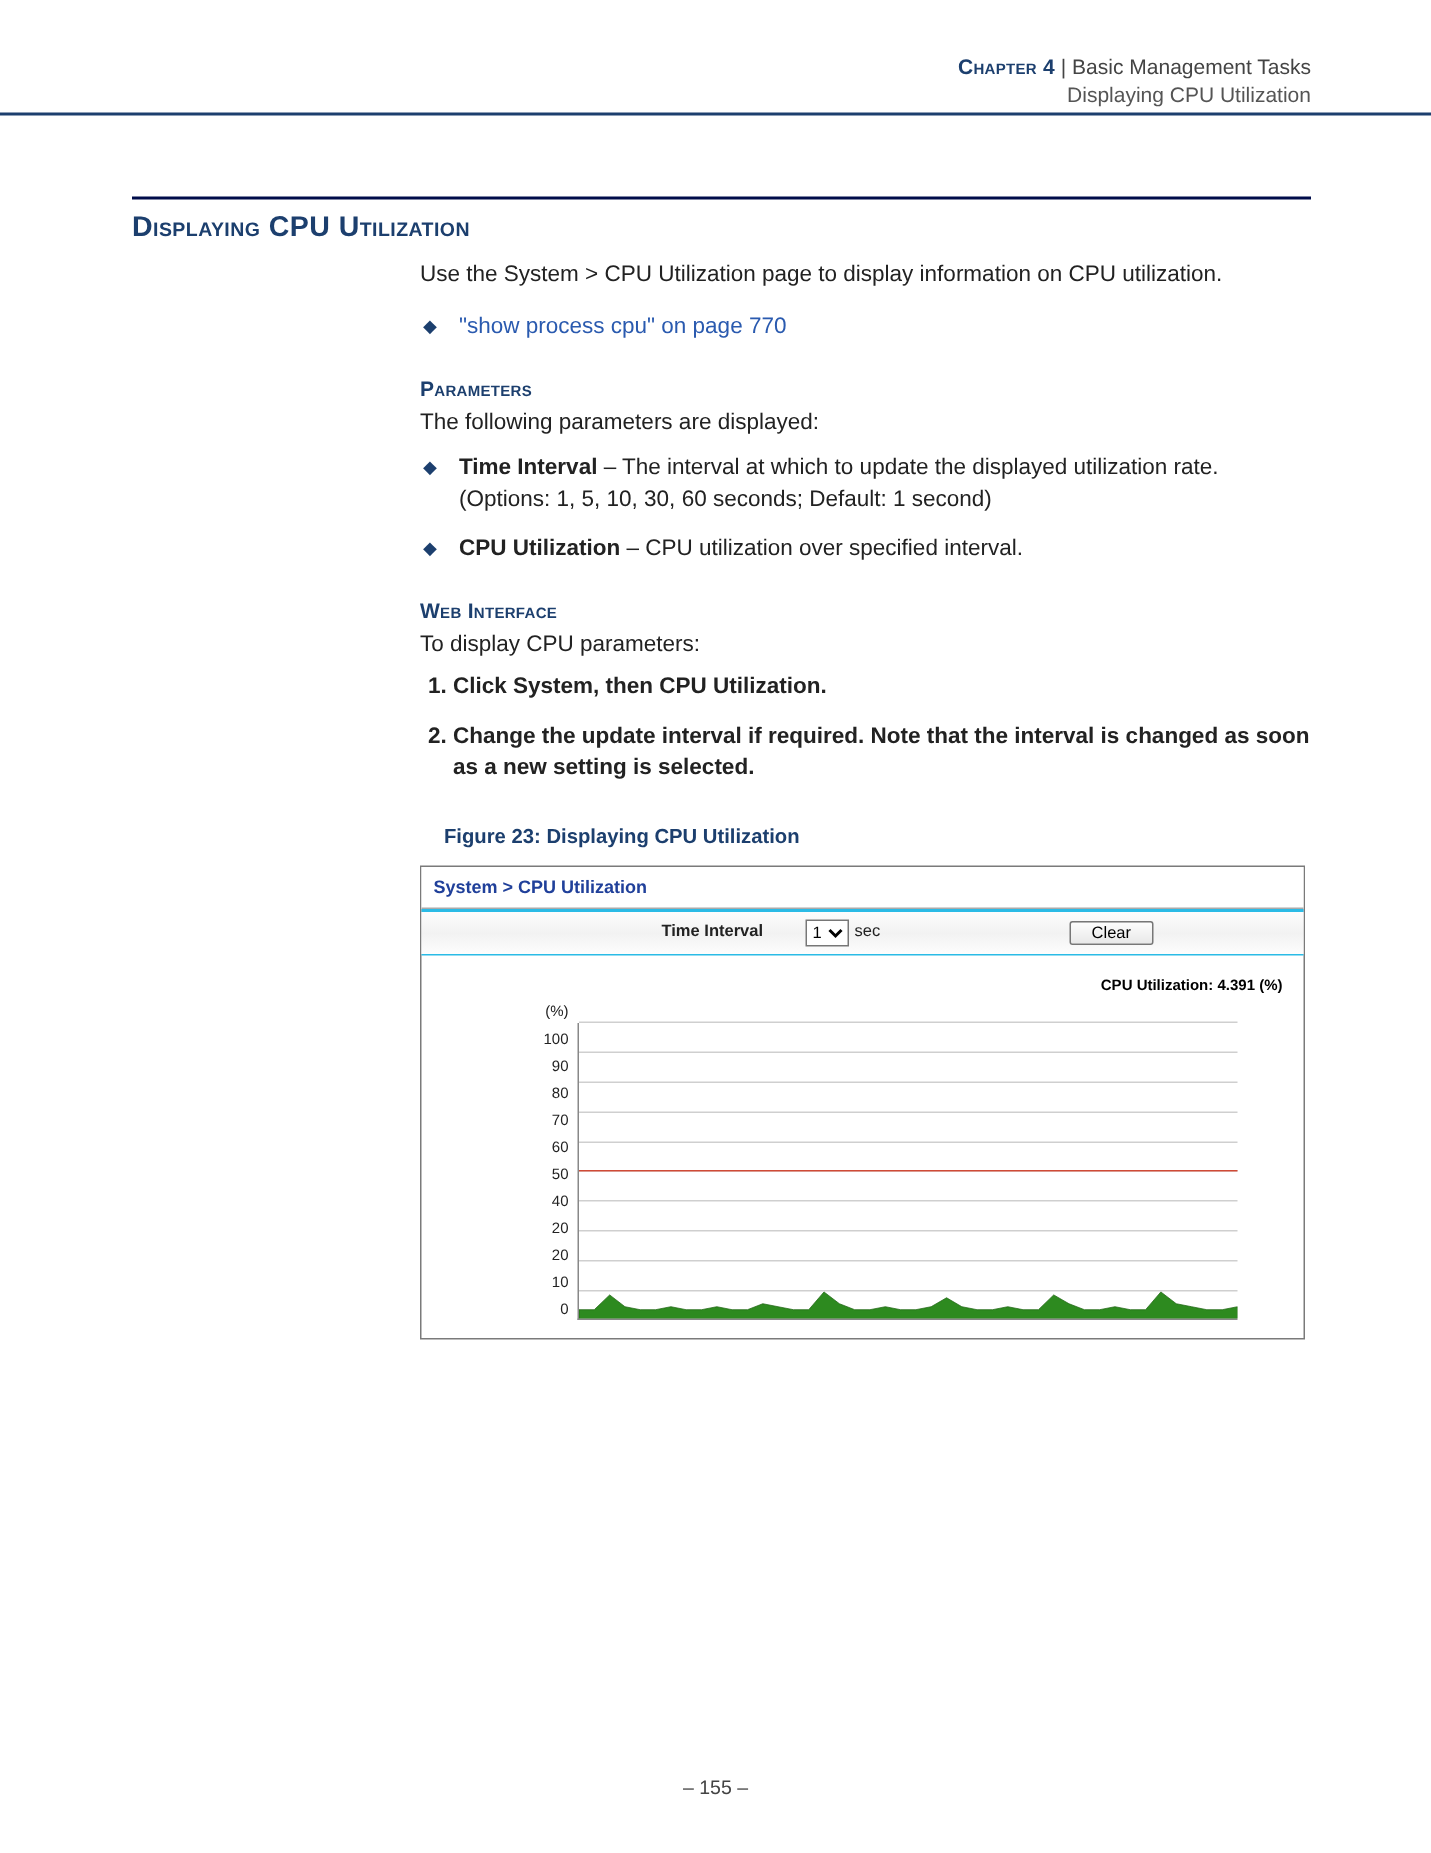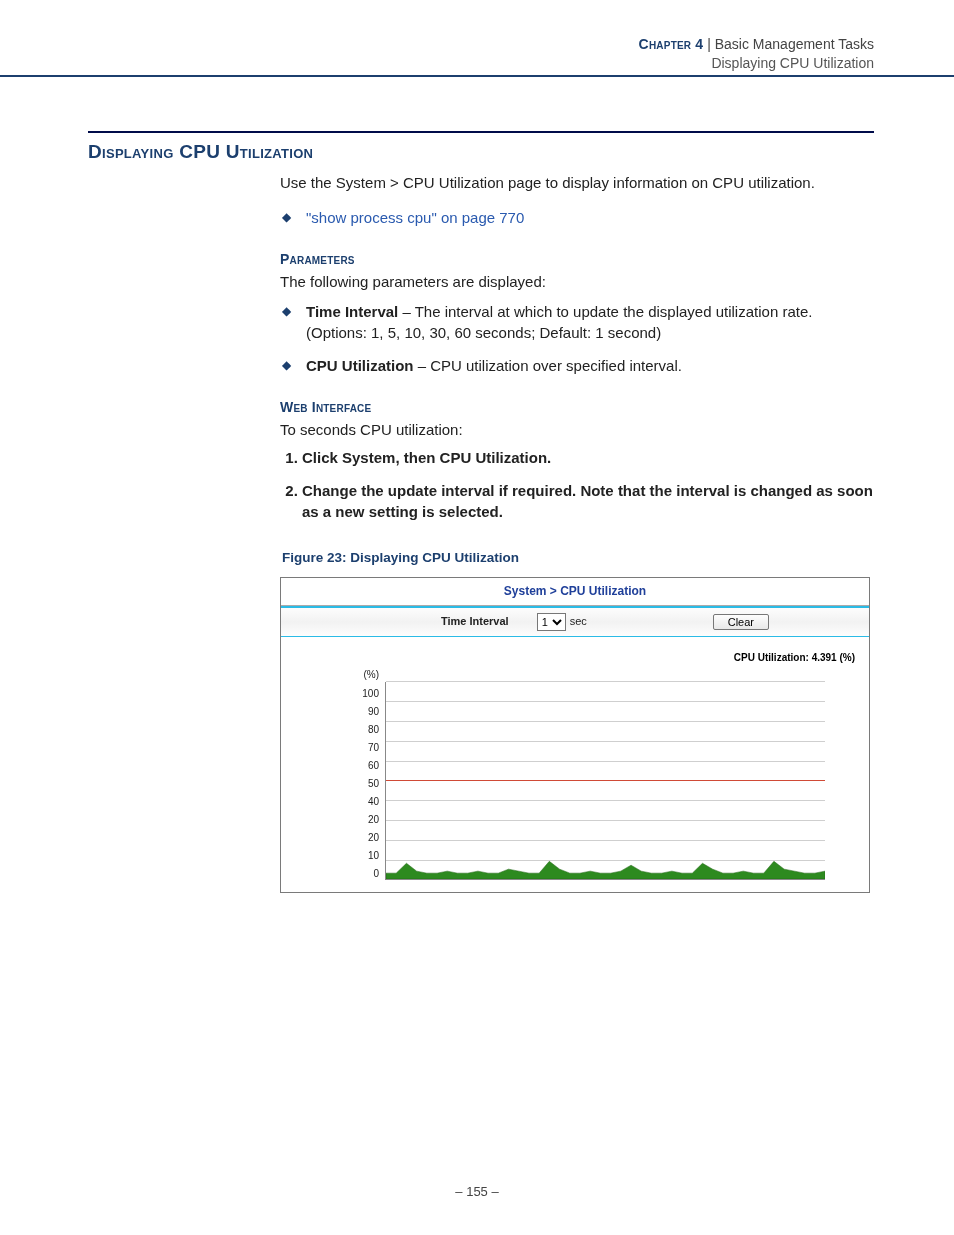--- a/index.html
+++ b/index.html
@@ -90,38 +90,37 @@
     padding-left: 22px;
     margin: 6px 0 14px 0;
     font-weight: bold;
   }
   ol.steps li { margin-bottom: 12px; }
   ol.steps li::marker { font-weight: bold; }
   .fig-caption {
     color: #1c3f6e;
     font-weight: bold;
     font-size: 13.5px;
-    margin: 26px 0 10px 2px;
+    margin: 26px 0 10px 16px;
   }
 
   
   .fig {
     width: 590px;
     border: 1px solid #7a7a7a;
     box-sizing: border-box;
     font-family: Arial, sans-serif;
   }
   .fig-title {
     color: #20409a;
     font-weight: bold;
     font-size: 12px;
     padding: 5px 8px;
     border-bottom: 1px solid #aaa;
     background: #fff;
-    text-align: center;
   }
   .fig-controls {
     border-top: 2px solid #2bbbe6;
     border-bottom: 1px solid #2bbbe6;
     background: linear-gradient(#fdfdfd,#f2f2f2,#fdfdfd);
     display: flex;
     align-items: center;
     padding: 5px 10px 5px 10px;
     font-size: 11px;
   }
@@ -234,21 +233,21 @@
       <ul class="diamond">
         <li>
           <b>Time Interval</b><span> – The interval at which to update the displayed utilization rate. (Options: 1, 5, 10, 30, 60 seconds; Default: 1 second)</span>
         </li>
         <li>
           <b>CPU Utilization</b><span> – CPU utilization over specified interval.</span>
         </li>
       </ul>
 
       <div class="subhead">Web Interface</div>
-      <p style="margin-bottom:8px;">To seconds CPU utilization:</p>
+      <p style="margin-bottom:8px;">To display CPU parameters:</p>
       <ol class="steps">
         <li>Click System, then CPU Utilization.</li>
         <li>Change the update interval if required. Note that the interval is changed as soon as a new setting is selected.</li>
       </ol>
 
       <div class="fig-caption">Figure 23:  Displaying CPU Utilization</div>
 
       <div class="fig">
         <div class="fig-title">System &gt; CPU Utilization</div>
         <div class="fig-controls">

